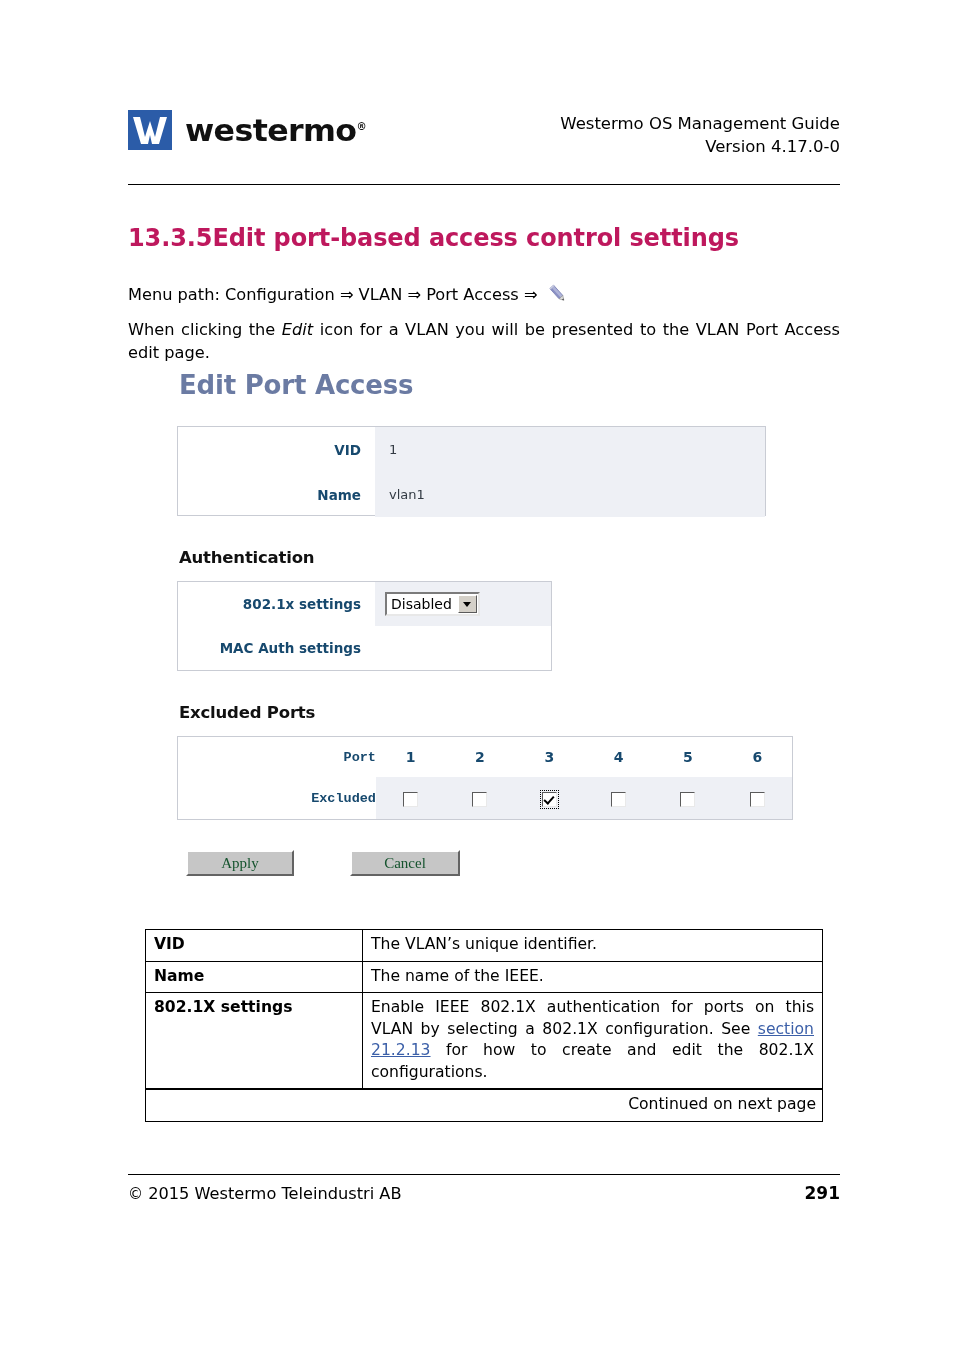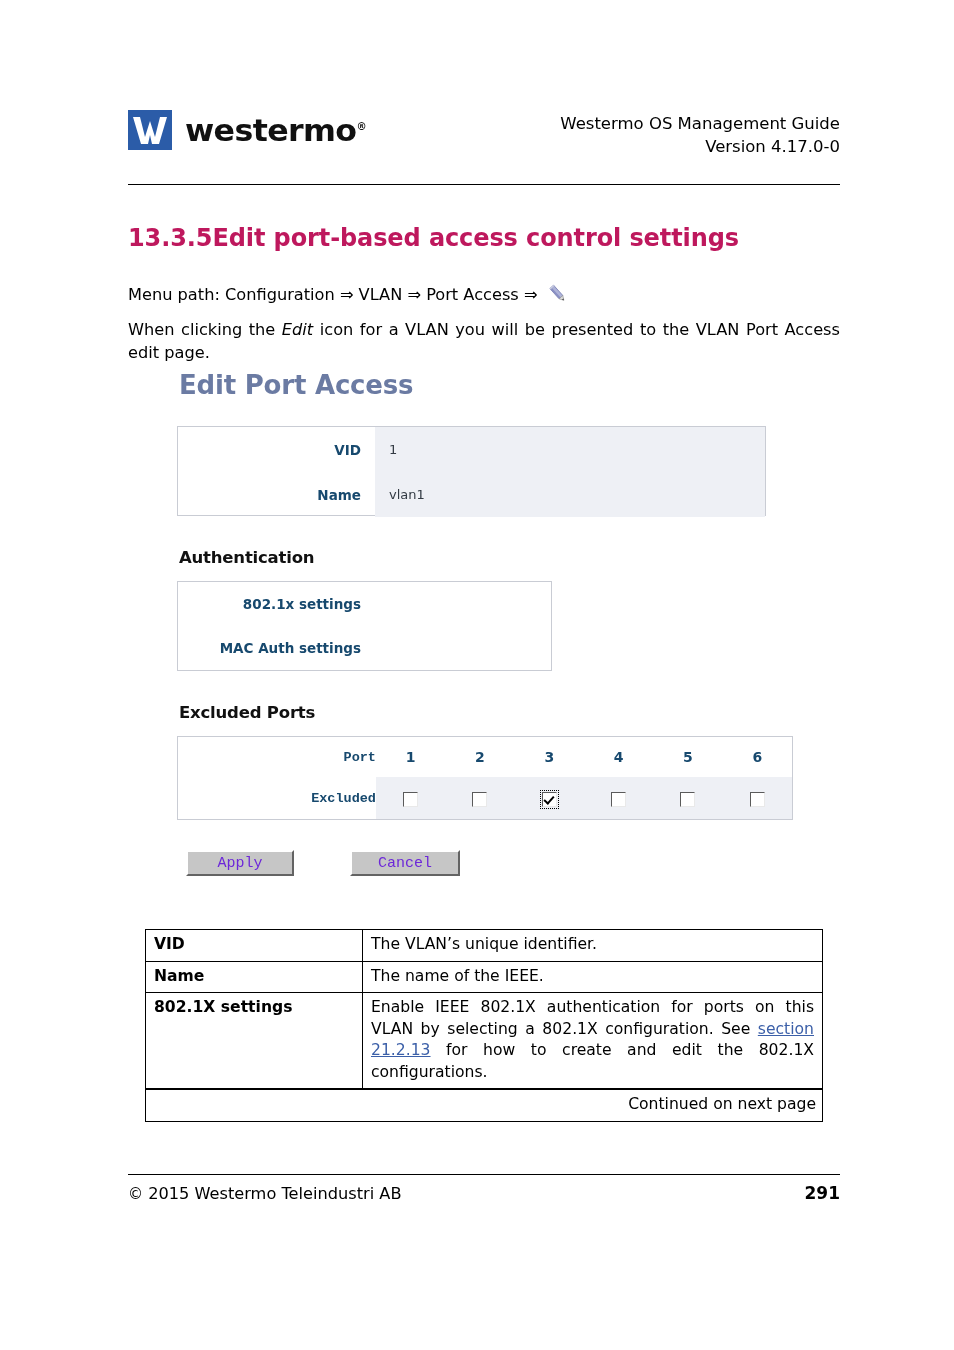--- a/index.html
+++ b/index.html
@@ -301,23 +301,23 @@
     display: flex;
     gap: 56px;
   }
   .winbtn {
     width: 108px;
     height: 26px;
     background: #c6c6c6;
     border: 2px solid;
     border-color: #ffffff #636363 #636363 #ffffff;
     box-sizing: border-box;
-    font-family: Liberation Mono, monospace;
+    font-family: Liberation Serif, serif;
     font-size: 15px;
-    color: #6d28d9;
+    color: #14532d;
     display: flex;
     align-items: center;
     justify-content: center;
     cursor: default;
     padding: 0;
     line-height: 1;
   }
   .winbtn.w2 { width: 110px; }
 
   
@@ -419,20 +419,28 @@
       <div class="panel-row">
         <div class="panel-label">Name</div>
         <div class="panel-value">vlan1</div>
       </div>
     </div>
 
     <div class="subhead">Authentication</div>
     <div class="panel" id="auth-panel">
       <div class="panel-row">
         <div class="panel-label">802.1x settings</div>
+        <div class="panel-value">
+          <span class="winselect">
+            <span class="ws-text">Disabled</span>
+            <span class="ws-btn">
+                <span class="ws-arrow"></span>
+              </span>
+          </span>
+        </div>
       </div>
       <div class="panel-row">
         <div class="panel-label">MAC Auth settings</div>
       </div>
     </div>
 
     <div class="subhead">Excluded Ports</div>
     <div class="panel" id="ports-panel">
       <table class="ports-table">
         <tbody>

